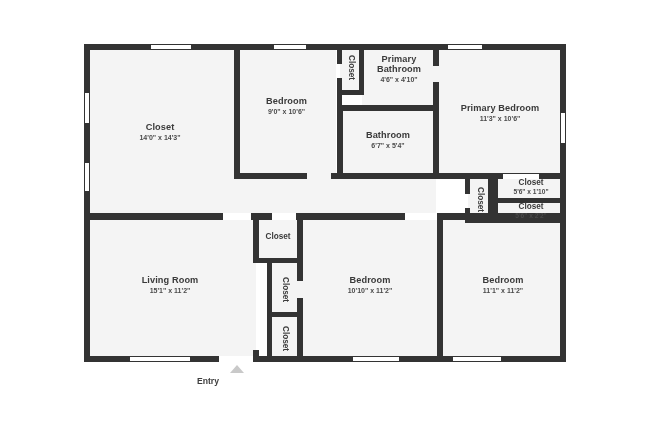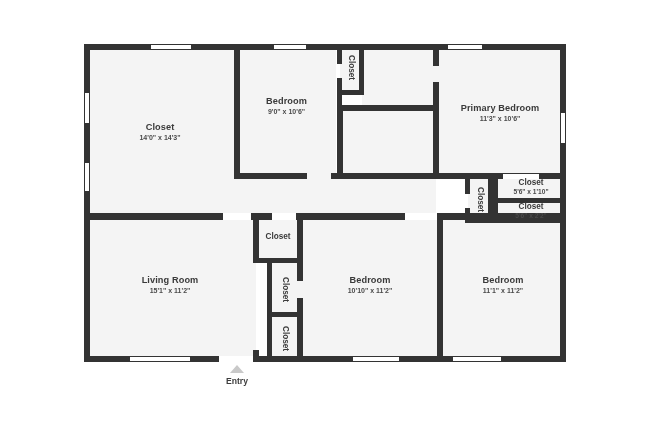--- a/index.html
+++ b/index.html
@@ -61,21 +61,21 @@
     color:#3a3a3a;
   }
   .clabel .nm{font-size:8.2px;font-weight:bold;display:block;}
   .clabel .dim{font-size:6.6px;font-weight:bold;display:block;margin-top:1px;color:#4a4a4a;}
   .vert{
     transform-origin:50% 50%;
     transform:rotate(90deg);
   }
   .entry{
     position:absolute;
-    text-align:center;
+    text-align:left;
     width:80px;
   }
   .entry .tri{
     width:0;height:0;
     border-left:7px solid transparent;
     border-right:7px solid transparent;
     border-bottom:8px solid #c9c9c9;
     margin:0 auto 3px auto;
   }
   .entry .txt{font-size:8.6px;font-weight:bold;color:#3d3d3d;}
@@ -184,21 +184,29 @@
   <div class="label" style="left:110px;top:122px;width:100px;">
     <span class="nm">Closet</span>
     <span class="dim">14'0" x 14'3"</span>
   </div>
 
   <div class="label" style="left:237px;top:96px;width:99px;">
     <span class="nm">Bedroom</span>
     <span class="dim">9'0" x 10'6"</span>
   </div>
 
-
+  <div class="label two" style="left:361px;top:54px;width:76px;">
+    <span class="nm" style="white-space:normal;">Primary Bathroom</span>
+    <span class="dim">4'6" x 4'10"</span>
+  </div>
+
+  <div class="label" style="left:340px;top:130px;width:96px;">
+    <span class="nm">Bathroom</span>
+    <span class="dim">6'7" x 5'4"</span>
+  </div>
 
   <div class="label" style="left:88px;top:275px;width:164px;">
     <span class="nm">Living Room</span>
     <span class="dim">15'1" x 11'2"</span>
   </div>
 
   <div class="label" style="left:437px;top:103px;width:126px;">
     <span class="nm">Primary Bedroom</span>
     <span class="dim">11'3" x 10'6"</span>
   </div>

